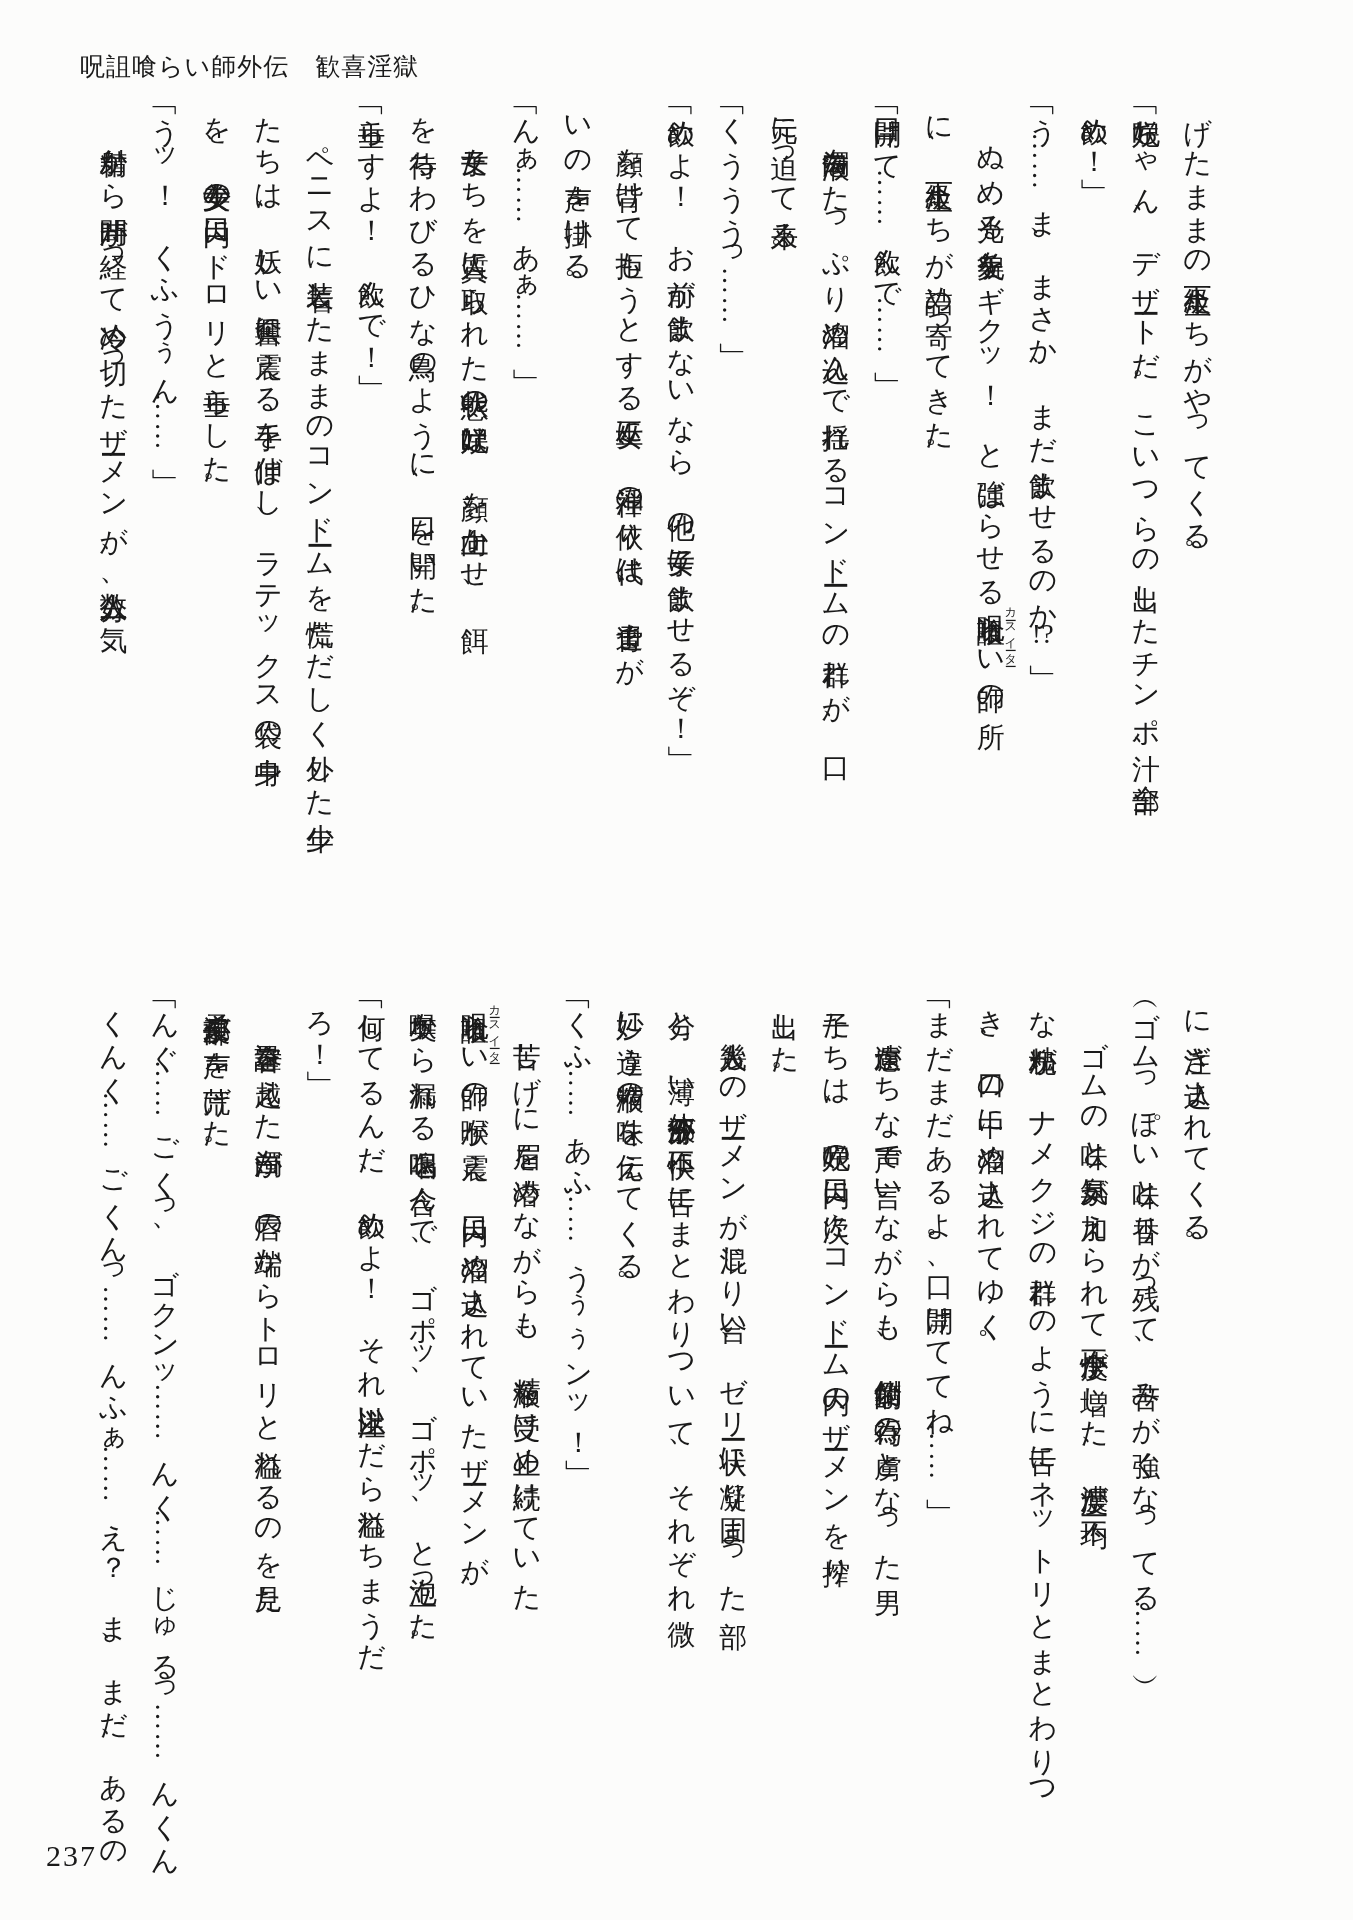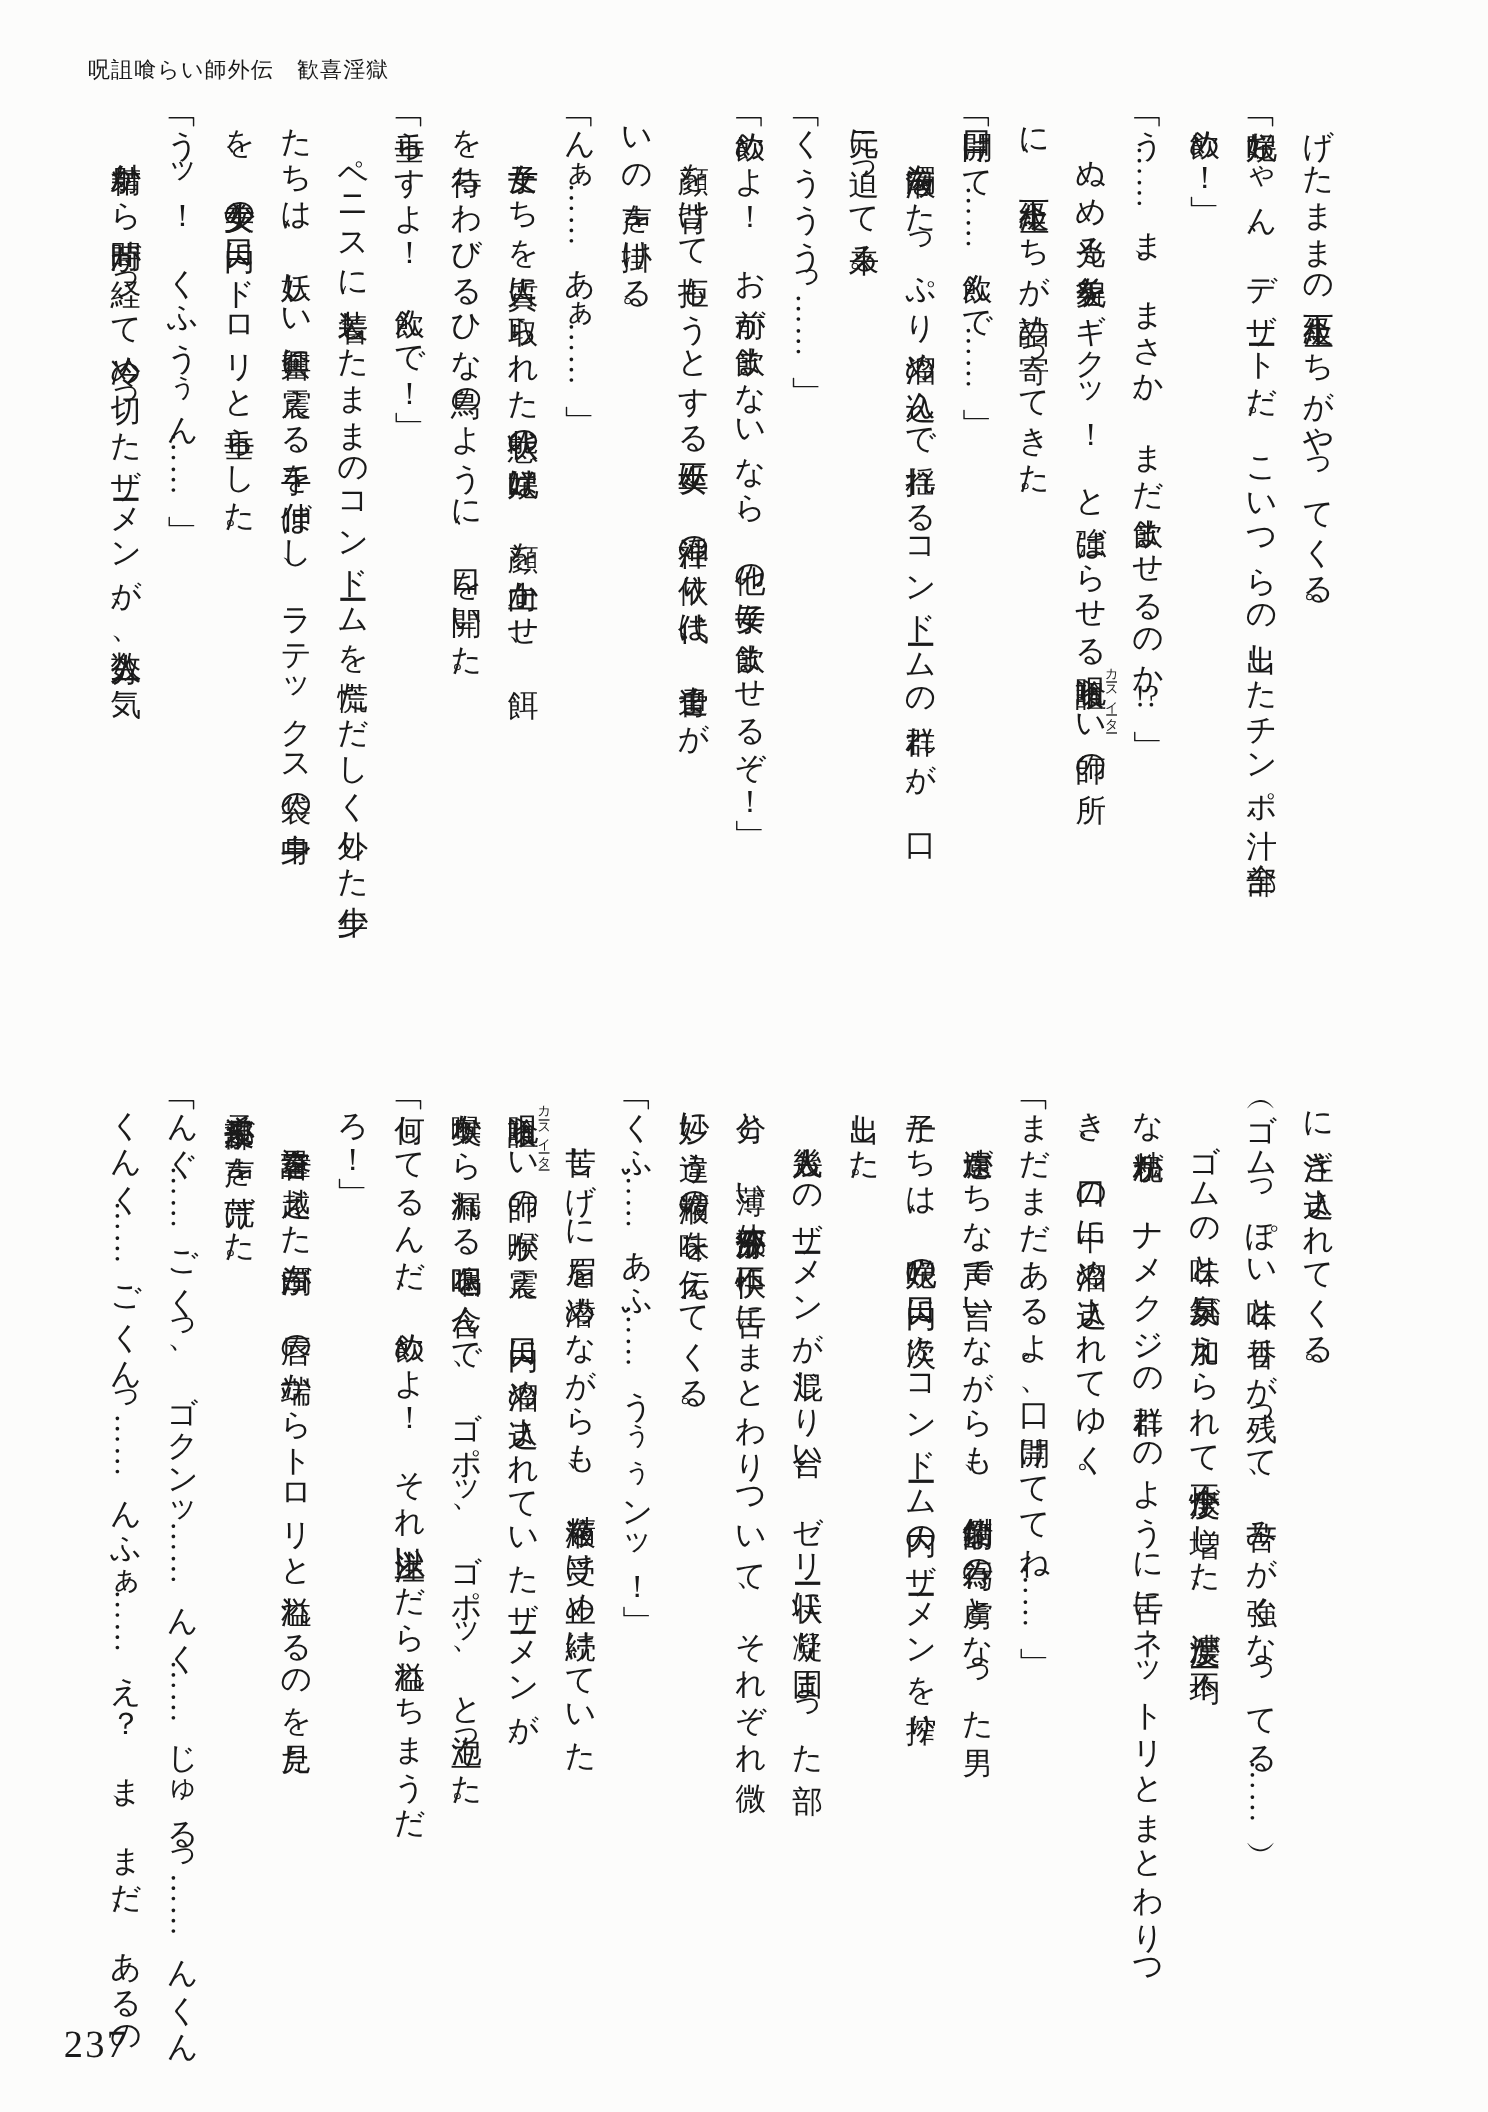--- a/index.html
+++ b/index.html
@@ -9,21 +9,21 @@
     height: 1920px;
     background: #fcfcfb;
     overflow: hidden;
     font-family: "Liberation Serif", "DejaVu Serif", serif;
     color: #1a1a1a;
   }
   .header {
     position: absolute;
     left: 80px;
     top: 50px;
-    font-size: 20px;
+    font-size: 25px;
     letter-spacing: 1px;
     white-space: pre;
   }
   .band {
     position: absolute;
     right: 130px;
     width: 1136px;
     writing-mode: vertical-rl;
     text-orientation: mixed;
   }
@@ -36,23 +36,22 @@
     white-space: nowrap;
   }
   .col.indent { text-indent: 30px; }  
   .tcy { text-combine-upright: all; letter-spacing: 0; }
   ruby { ruby-align: center; }
   ruby rt { font-size: 12px; letter-spacing: 1px; }
   .pagenum {
     position: absolute;
     left: 46px;
     top: 1839px;
-    font-size: 35px;
+    font-size: 30px;
     letter-spacing: 2px;
-    margin-left: 12px;
   }
 </style>
 </head>
 <body>
 
 <div class="page">
 
   <div class="header">呪詛喰らい師外伝　歓喜淫獄</div>
 
   <div class="band" id="band1">

